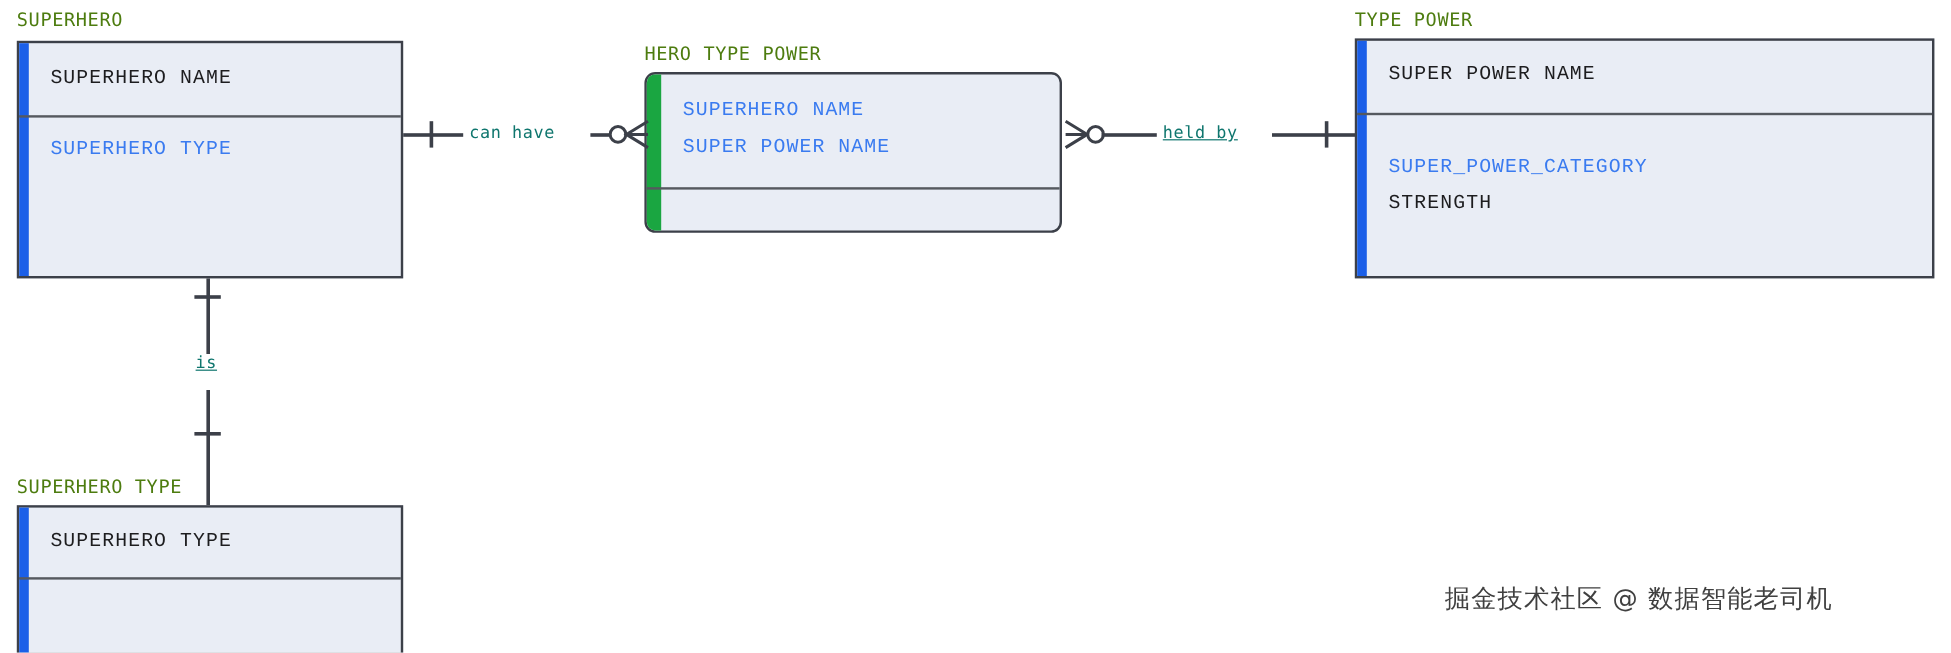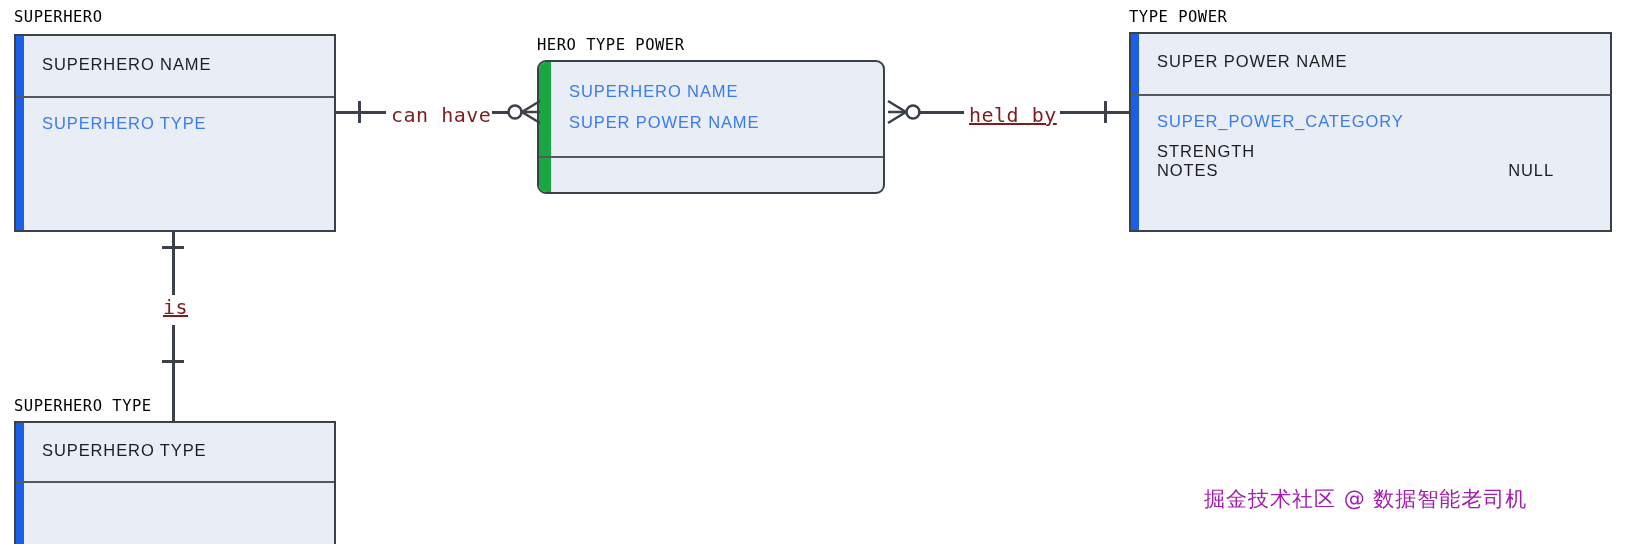--- a/index.html
+++ b/index.html
@@ -15,21 +15,21 @@
     overflow: hidden;
     font-family: "DejaVu Sans", sans-serif;
   }
 
   
   .entity-title {
     position: absolute;
     font-family: "DejaVu Sans Mono", monospace;
     font-size: 15.5px;
     letter-spacing: 0.5px;
-    color: #000000;
+    color: #4d7c0f;
     white-space: nowrap;
   }
 
   
   .entity {
     position: absolute;
     box-sizing: border-box;
     background: #e9edf5;
     border: 2.5px solid #3c4049;
     display: flex;
@@ -68,21 +68,21 @@
     padding-left: 26px;
     padding-right: 14px;
     box-sizing: border-box;
     flex: 1;
   }
   .entity.rounded .attr-section {
     padding-left: 30px;
   }
 
   .field {
-    font-family: Liberation Sans, sans-serif;
+    font-family: Liberation Mono, monospace;
     font-size: 16.5px;
     color: #1d1d1f;
     letter-spacing: 0.9px;
     white-space: nowrap;
     display: flex;
     align-items: center;
     justify-content: space-between;
   }
   .field.fk {
     color: #3a7bf0;
@@ -90,22 +90,22 @@
   .field .nullflag {
     color: #1d1d1f;
     letter-spacing: 0.9px;
     padding-right: 42px;
   }
 
   
   .rel-label {
     position: absolute;
     font-family: "DejaVu Sans Mono", monospace;
-    font-size: 20px;
-    color: #7f1d1d;
+    font-size: 14px;
+    color: #0f766e;
     letter-spacing: 0.5px;
     white-space: nowrap;
     background: #ffffff;
     padding: 0 5px;
   }
   .hline {
     position: absolute;
     height: 2.5px;
     background: #3c4049;
   }
@@ -124,21 +124,21 @@
   .tick-h {
     position: absolute;
     height: 2.5px;
     width: 22px;
     background: #3c4049;
   }
   .watermark {
     position: absolute;
     font-family: "DejaVu Sans", sans-serif;
     font-size: 21px;
-    color: #a21caf;
+    color: #404040;
     white-space: nowrap;
     letter-spacing: 1px;
   }
 </style>
 </head>
 <body>
 
 <div id="canvas">
 
   <div class="entity-title" style="left:14px; top:8px;">SUPERHERO</div>
@@ -174,30 +174,26 @@
 
   <div class="entity-title" style="left:1129px; top:8px;">TYPE POWER</div>
 
   <div class="entity" style="left:1129px; top:32px; width:483px; height:200px;">
     <div class="accent"></div>
     <div class="pk-section" style="height:62px; padding-top:18px;">
       <div class="field">
         <span>SUPER POWER NAME</span>
       </div>
     </div>
-    <div class="attr-section" style="padding-top:16px;">
+    <div class="attr-section" style="padding-top:33px;">
       <div class="field fk" style="margin-bottom:11px;">
         <span>SUPER_POWER_CATEGORY</span>
       </div>
-      <div class="field" style="">
+      <div class="field" style="margin-bottom:11px;">
         <span>STRENGTH</span>
-      </div>
-      <div class="field">
-        <span>NOTES</span>
-        <span class="nullflag">NULL</span>
       </div>
     </div>
   </div>
 
   <div class="entity-title" style="left:14px; top:397px;">SUPERHERO TYPE</div>
 
   <div class="entity" style="left:14px; top:421px; width:322px; height:125px;">
     <div class="accent"></div>
     <div class="pk-section" style="height:60px; padding-top:18px;">
       <div class="field">

